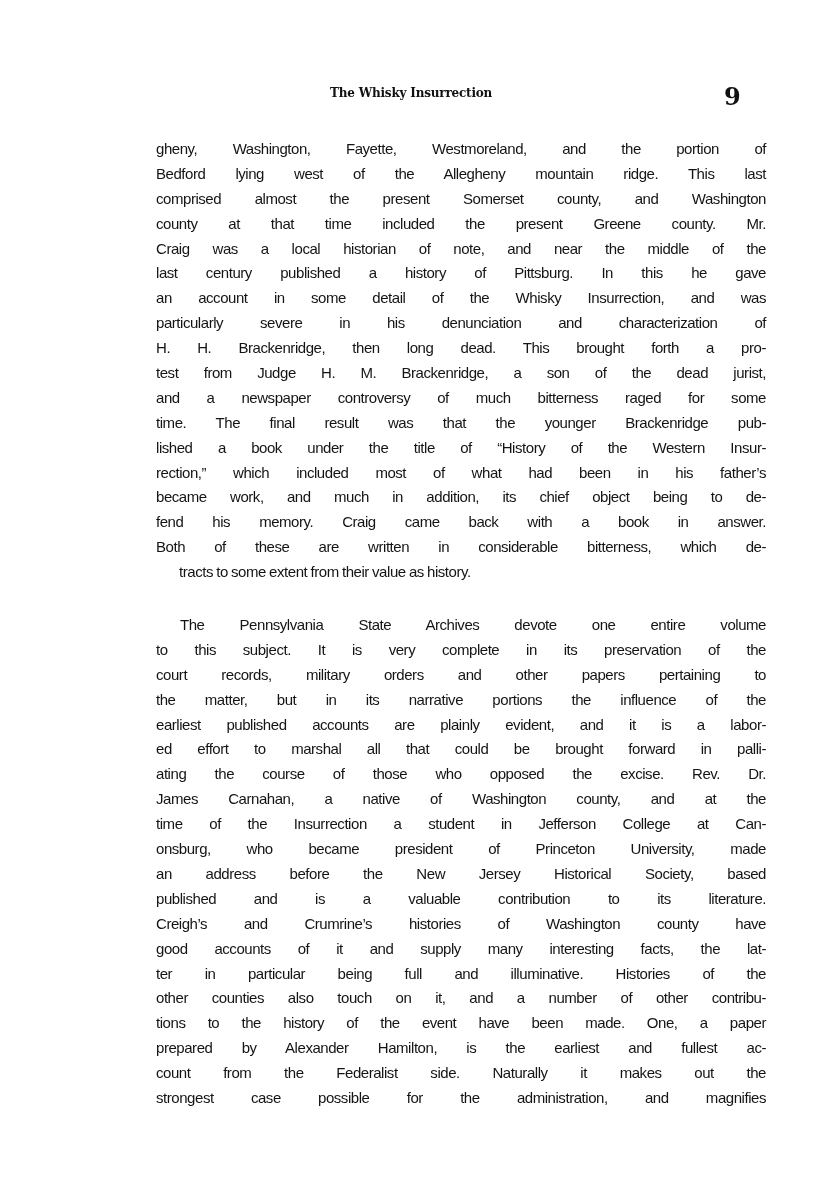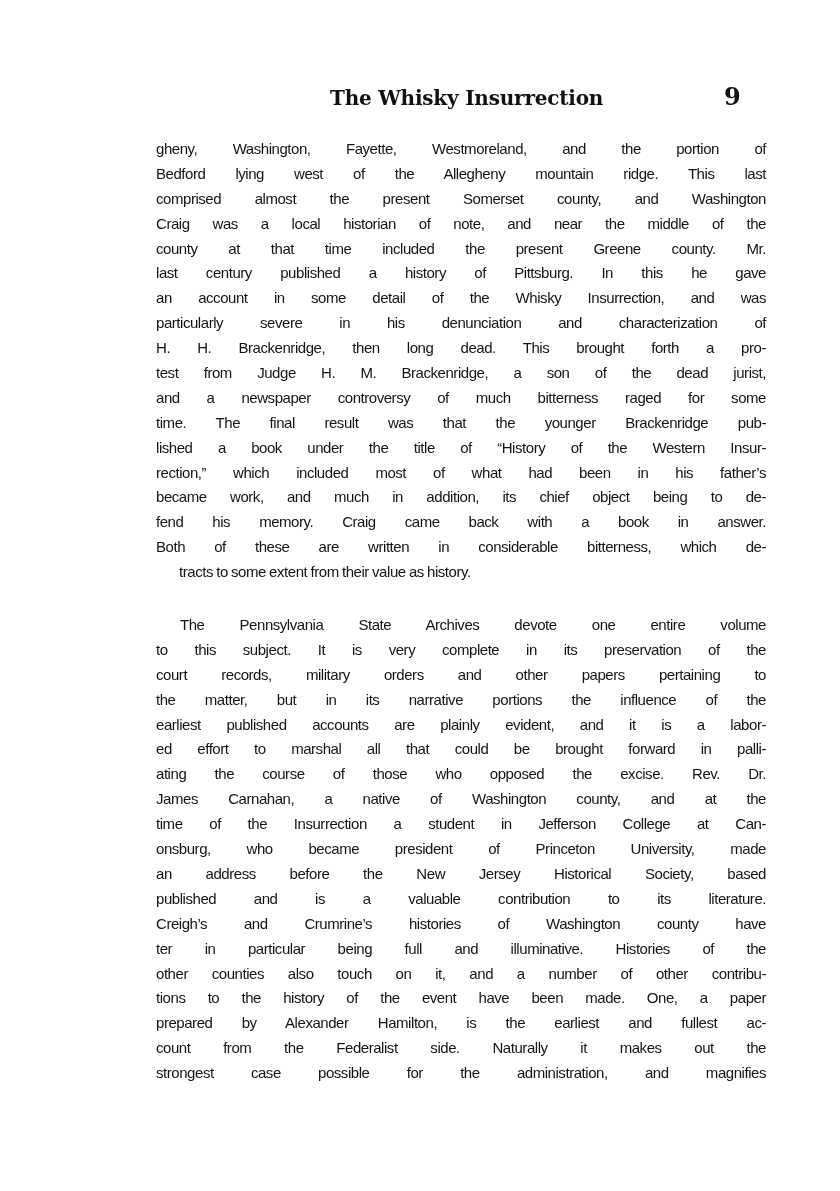--- a/index.html
+++ b/index.html
@@ -4,21 +4,21 @@
 <style>
   html, body { margin: 0; padding: 0; background: #ffffff; }
   body { width: 840px; height: 1191px; position: relative; overflow: hidden; }
   .page { position: absolute; left: 0; top: 0; width: 840px; height: 1191px; background: #fff; }
   .running-head {
     position: absolute; top: 86px; left: 0; width: 840px; height: 24px;
   }
   .running-title {
     position: absolute; left: 330px; top: 0;
     font-family: "DejaVu Serif", serif; font-weight: bold;
-    font-size: 20px; color: #111; letter-spacing: -0.2px;
+    font-size: 12px; color: #111; letter-spacing: -0.2px;
   }
   .page-number {
     position: absolute; left: 724px; top: -4px;
     font-family: "DejaVu Serif", serif; font-weight: bold;
     font-size: 24px; color: #111;
   }
   .body-text {
     position: absolute; left: 156px; top: 137px; width: 610px;
     font-family: Liberation Sans, sans-serif; font-size: 15px; color: #141414;
   }
@@ -36,22 +36,22 @@
 <div class="page">
   <div class="running-head">
     <span class="running-title">The Whisky Insurrection</span>
     <span class="page-number">9</span>
   </div>
 
   <div class="body-text">
     <div class="line">gheny, Washington, Fayette, Westmoreland, and the portion of</div>
     <div class="line">Bedford lying west of the Allegheny mountain ridge.  This last</div>
     <div class="line">comprised almost the present Somerset county, and Washington</div>
+    <div class="line">county at that time included the present Greene county.   Mr.</div>
     <div class="line">Craig was a local historian of note, and near the middle of the</div>
-    <div class="line">county at that time included the present Greene county.   Mr.</div>
     <div class="line">last century published a history of Pittsburg.  In this he gave</div>
     <div class="line">an account in some detail of the Whisky Insurrection, and was</div>
     <div class="line">particularly severe in his denunciation and characterization of</div>
     <div class="line">H. H. Brackenridge, then long dead.  This brought forth a pro-</div>
     <div class="line">test from Judge H. M. Brackenridge, a son of the dead jurist,</div>
     <div class="line">and a newspaper controversy of much bitterness raged for some</div>
     <div class="line">time.  The final result was that the younger Brackenridge pub-</div>
     <div class="line">lished a book under the title of “History of the Western Insur-</div>
     <div class="line">rection,” which included most of what had been in his father’s</div>
     <div class="line">became work, and much in addition, its chief object being to de-</div>
@@ -64,20 +64,21 @@
     <div class="line">the matter, but in its narrative portions the influence  of  the</div>
     <div class="line">earliest published accounts are plainly evident, and it is a labor-</div>
     <div class="line">ed effort to marshal all that could be brought forward in palli-</div>
     <div class="line">ating the course of those who opposed the  excise.  Rev.  Dr.</div>
     <div class="line">James Carnahan, a native of Washington county,  and at  the</div>
     <div class="line">time of the Insurrection a student in Jefferson College at Can-</div>
     <div class="line">onsburg, who became president of Princeton University, made</div>
     <div class="line">an address before the New  Jersey  Historical  Society,  based</div>
     <div class="line">published  and  is  a  valuable   contribution  to  its  literature.</div>
     <div class="line">Creigh’s and Crumrine’s histories of Washington county have</div>
+    <div class="line">good accounts of it and supply many interesting facts, the lat-</div>
     <div class="line">ter in particular being full and illuminative.  Histories of the</div>
     <div class="line">other counties also touch on it, and a number of other contribu-</div>
     <div class="line">tions to the history of the event have been made.  One, a paper</div>
     <div class="line">prepared by Alexander Hamilton, is the earliest and fullest ac-</div>
     <div class="line">count from the Federalist side.  Naturally  it makes  out  the</div>
     <div class="line">strongest case possible for the administration,  and  magnifies</div>
   </div>
 </div>
 
 </body></html>

